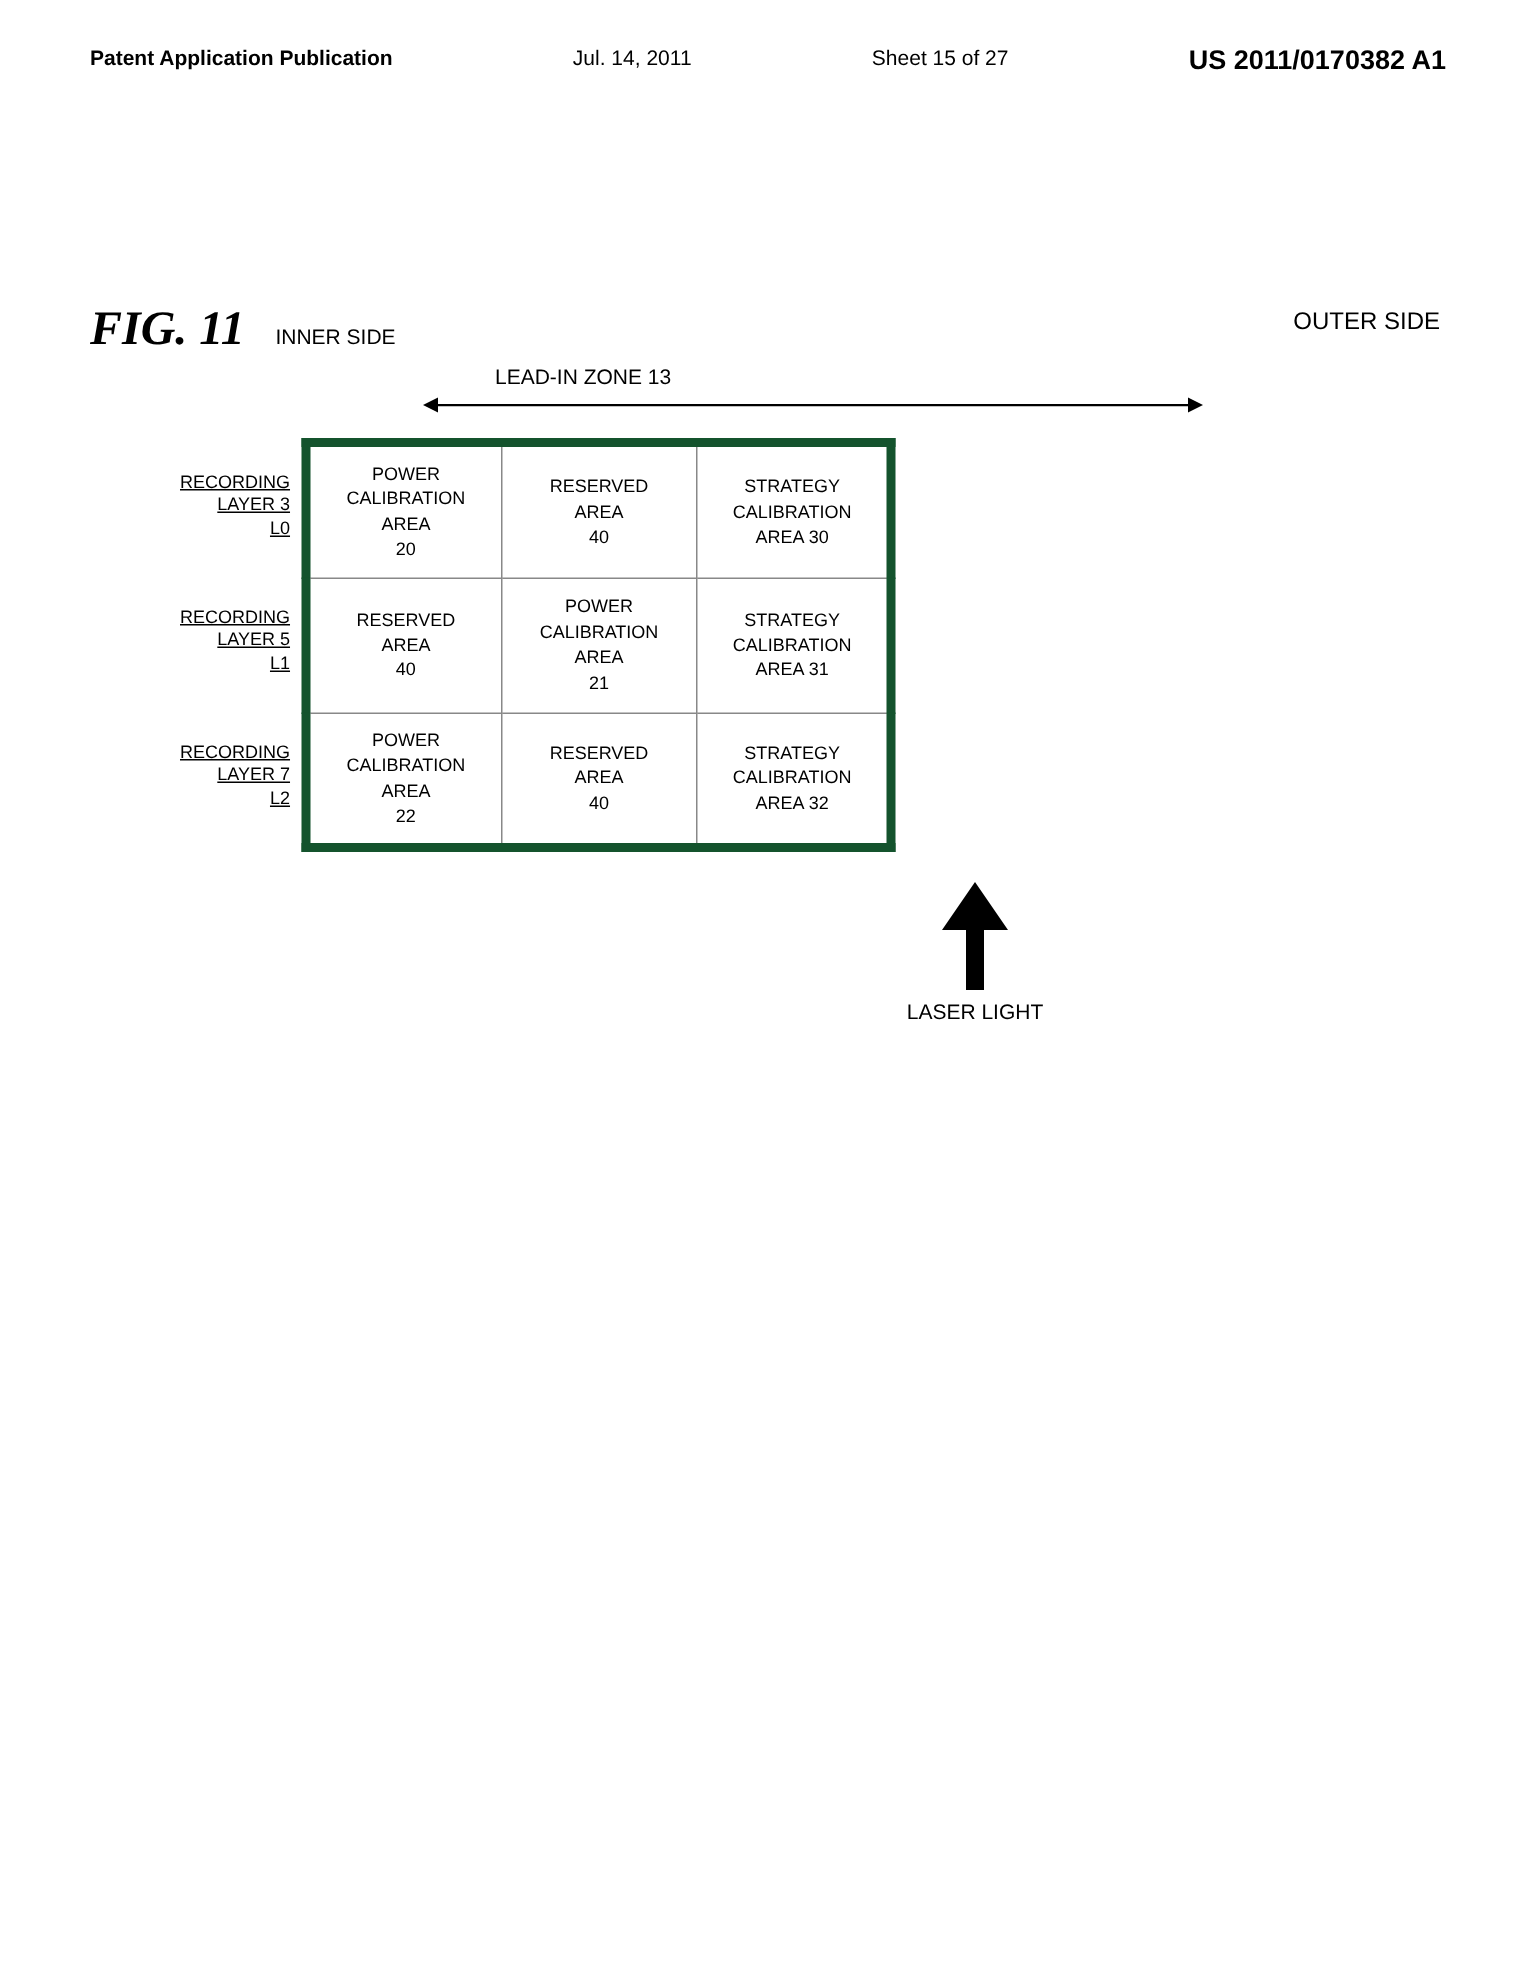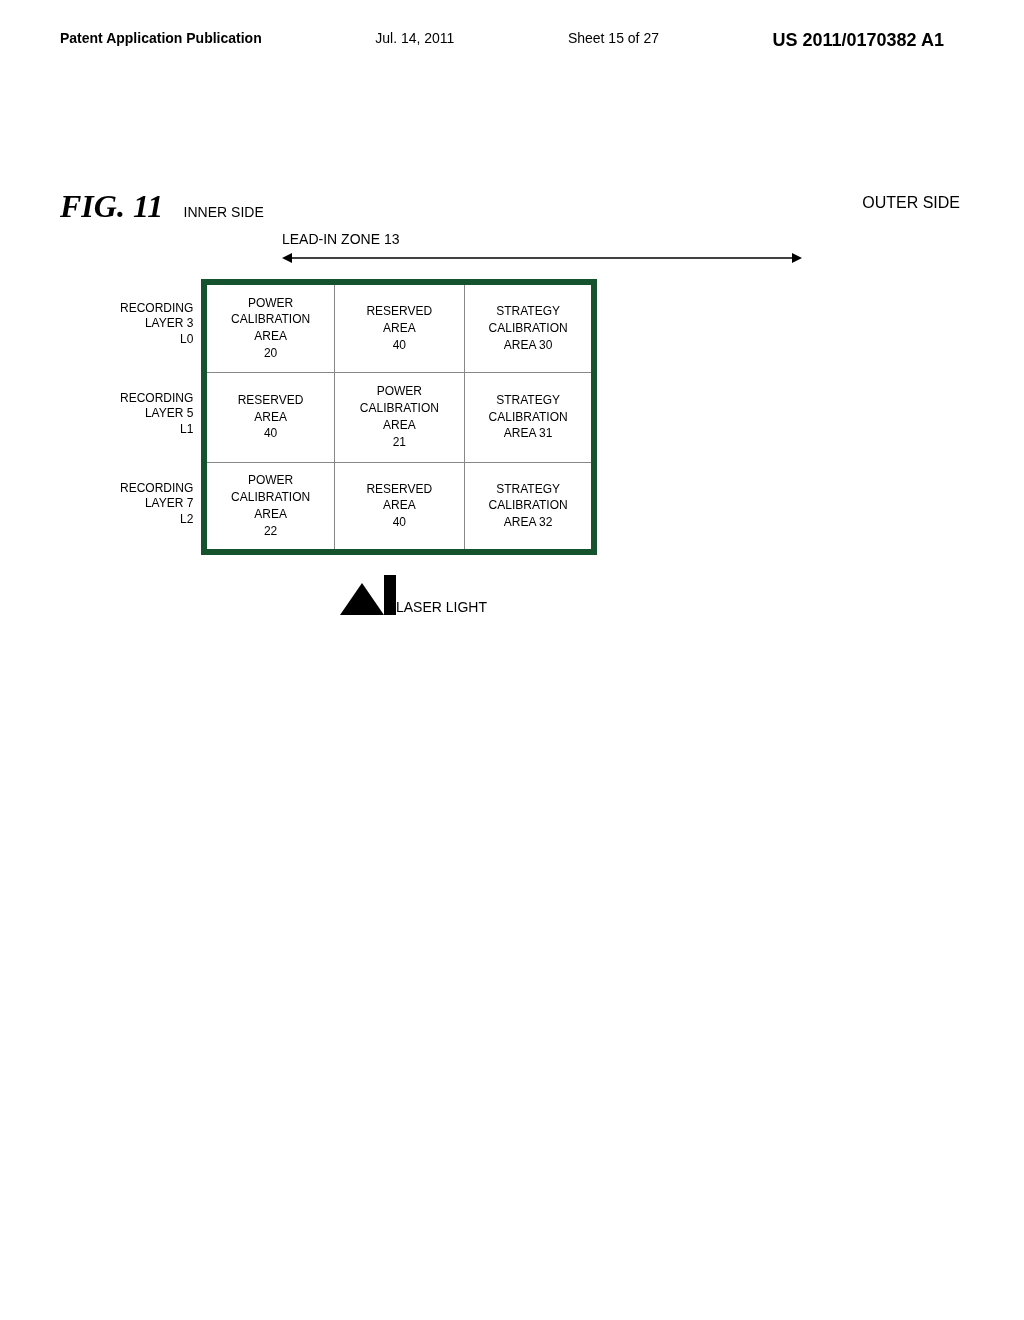--- a/index.html
+++ b/index.html
@@ -10,21 +10,21 @@
       font-family: Arial, sans-serif;
       position: relative;
       overflow: hidden;
     }
 
     
     .page-header {
       display: flex;
       justify-content: space-between;
       align-items: flex-start;
-      padding: 30px 80px 0 60px;
+      padding: 30px 60px 0 60px;
       font-size: 14px;
       color: #000;
     }
 
     .header-left {
       font-weight: bold;
       font-size: 14px;
     }
 
     .header-center {
@@ -33,21 +33,21 @@
     }
 
     .header-right {
       font-size: 18px;
       font-weight: bold;
     }
 
     
     .figure-container {
       position: absolute;
-      top: 188px;
+      top: 200px;
       left: 60px;
       width: 900px;
     }
 
     
     .fig-label {
       font-style: italic;
       font-size: 32px;
       font-weight: bold;
       font-family: Georgia, serif;
@@ -83,20 +83,21 @@
     }
 
     .row-label {
       font-size: 12px;
       text-align: right;
       display: flex;
       align-items: center;
       justify-content: flex-end;
       height: 90px;
       line-height: 1.3;
+      text-decoration: underline;
     }
 
     .diagram-table {
       border-collapse: collapse;
       border: 6px solid #14532d;
     }
 
     .diagram-table td {
       border: 1px solid #888;
       width: 130px;
@@ -104,22 +105,22 @@
       text-align: center;
       vertical-align: middle;
       font-size: 12px;
       line-height: 1.4;
       padding: 4px;
     }
 
     
     .laser-section {
       display: flex;
-      flex-direction: row;
-      align-items: flex-end;
+      flex-direction: column;
+      align-items: center;
       margin-top: 20px;
       margin-left: 60px;
     }
 
     .up-arrow {
       width: 0;
       height: 0;
       border-left: 22px solid transparent;
       border-right: 22px solid transparent;
       border-bottom: 32px solid #000;
@@ -149,21 +150,21 @@
 
 <div class="figure-container">
 
   <div style="position:relative; margin-bottom:2px;">
     <span class="fig-label">FIG. 11</span>
     <span class="inner-side-label">INNER SIDE</span>
     <span class="outer-side-label">OUTER SIDE</span>
   </div>
 
   <div style="margin-left:222px; margin-bottom:6px; position:relative;">
-    <div style="display:flex; align-items:center; gap:6px;">
+    <div style="display:flex; align-items:center; gap:6px;margin-left:48px;">
       <span style="font-size:14px;">
         <span>LEAD-IN ZONE</span>&nbsp;<span>13</span>
       </span>
     </div>
     
     <svg width="520" height="22">
 
       <polygon points="0,11 10,6 10,16" fill="#000"></polygon>
 
       <line x1="10" y1="11" x2="510" y2="11" stroke="#000" stroke-width="1.5"></line>

